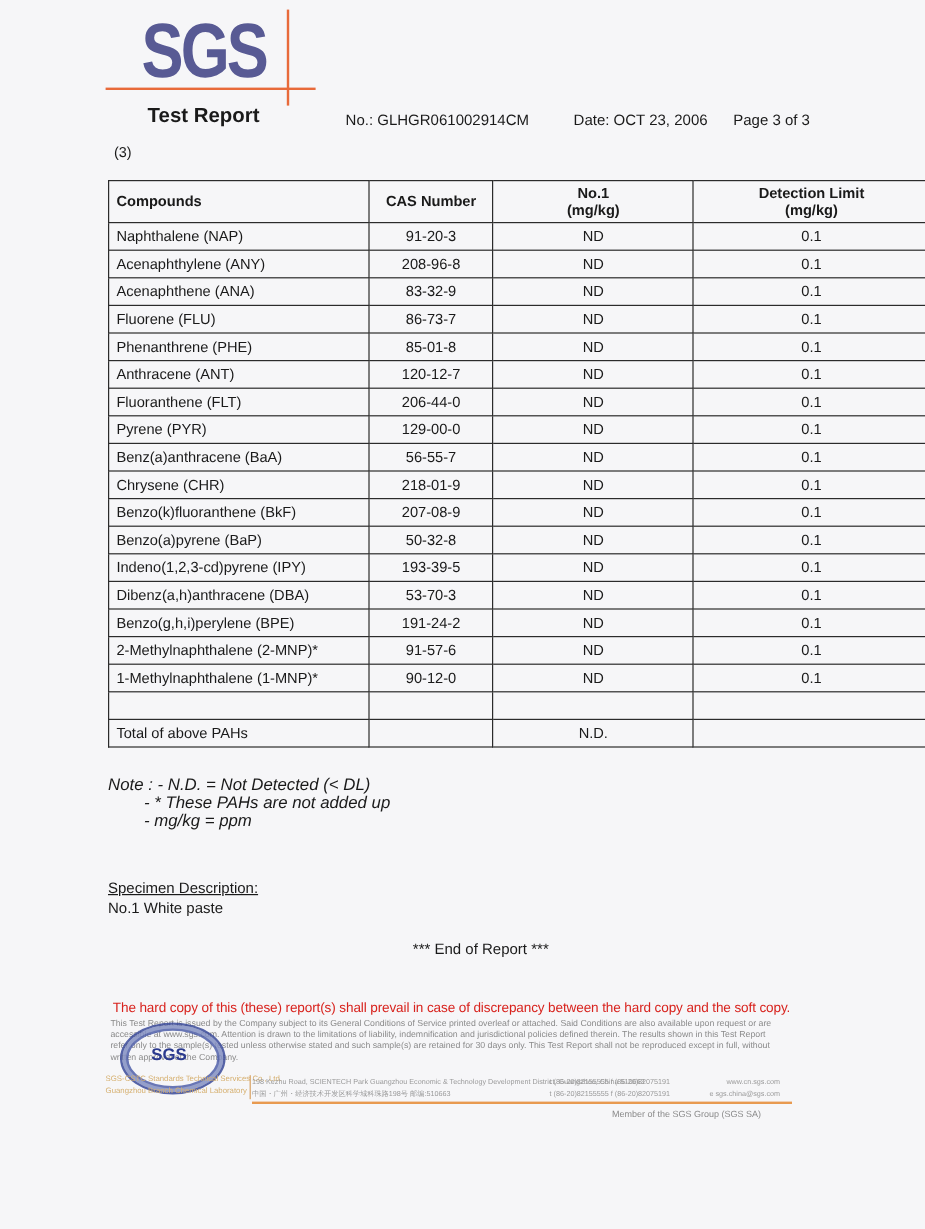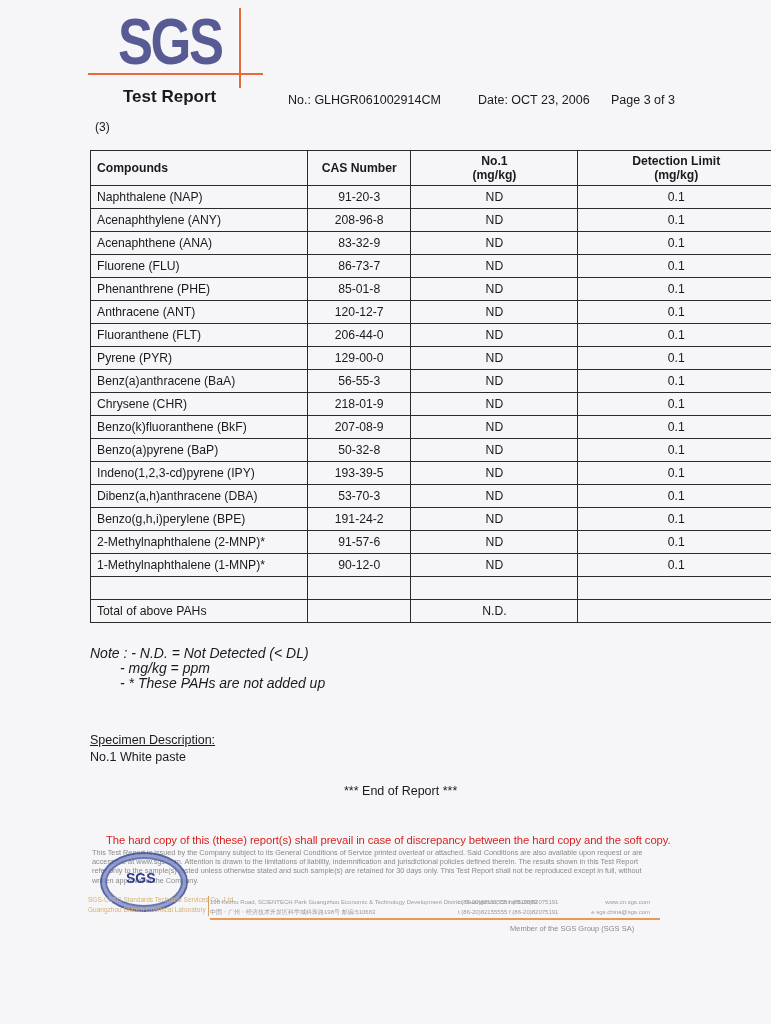--- a/index.html
+++ b/index.html
@@ -38,21 +38,21 @@
   table.results th, table.results td.center { text-align: center; }
   .c1 { width: 178px; } .c2 { width: 78px; } .c3 { width: 134px; } .c4 { width: 160px; }
 
   .note { left: 90px; top: 646px; font-size: 14px; line-height: 15px; font-style: italic; }
   .note .indent { padding-left: 30px; }
   .specimen-label { left: 90px; top: 733px; font-size: 12.5px; text-decoration: underline; }
   .specimen-value { left: 90px; top: 750px; font-size: 12.5px; }
   .end-report { left: 344px; top: 784px; font-size: 12.5px; }
 
   
-  .red-notice { left: 106px; top: 834px; font-size: 11.3px; color: #d8231e; letter-spacing: -0.1px; white-space: nowrap; }
+  .red-notice { left: 94px; top: 834px; font-size: 11.3px; color: #d8231e; letter-spacing: -0.1px; white-space: nowrap; }
   .terms { left: 92px; top: 848px; font-size: 7.3px; color: #8a8a8a; line-height: 9.2px; width: 560px; }
   .stamp {
     left: 100px; top: 852px; width: 84px; height: 56px; border-radius: 50%;
     border: 2px solid #3a4a9a; box-shadow: inset 0 0 0 3px rgba(255,255,255,0.3), inset 0 0 0 5px #5060aa;
     opacity: 0.85;
   }
   .stamp-text { left: 126px; top: 870px; font-size: 14px; font-weight: bold; color: #2b3a8e; }
   .company { left: 88px; top: 895px; font-size: 6.5px; color: #d6b070; line-height: 10px; }
   .addr { left: 210px; top: 897px; font-size: 6px; color: #9a9a9a; line-height: 10px; white-space: nowrap; }
   .addr-sep { left: 208px; top: 896px; width: 1px; height: 20px; background: #d6a060; }
@@ -132,21 +132,21 @@
         <td class="center">0.1</td>
       </tr>
       <tr>
         <td class="left">Pyrene (PYR)</td>
         <td class="center">129-00-0</td>
         <td class="center">ND</td>
         <td class="center">0.1</td>
       </tr>
       <tr>
         <td class="left">Benz(a)anthracene (BaA)</td>
-        <td class="center">56-55-3</td>
+        <td class="center">56-55-7</td>
         <td class="center">ND</td>
         <td class="center">0.1</td>
       </tr>
       <tr>
         <td class="left">Chrysene (CHR)</td>
         <td class="center">218-01-9</td>
         <td class="center">ND</td>
         <td class="center">0.1</td>
       </tr>
       <tr>
@@ -201,22 +201,22 @@
         <td class="left">Total of above PAHs</td>
         <td class="center"></td>
         <td class="center">N.D.</td>
         <td class="center"></td>
       </tr>
     </tbody>
 </table>
 
 <div class="abs note">
   <div>Note : - N.D. = Not Detected (&lt; DL)</div>
+  <div class="indent">- * These PAHs are not added up</div>
   <div class="indent">- mg/kg = ppm</div>
-  <div class="indent">- * These PAHs are not added up</div>
 </div>
 <div class="abs specimen-label">Specimen Description:</div>
 <div class="abs specimen-value">No.1 White paste</div>
 <div class="abs end-report">*** End of Report ***</div>
 
 <div class="abs red-notice">The hard copy of this (these) report(s) shall prevail in case of discrepancy between the hard copy and the soft copy.</div>
 <div class="abs terms">This Test Report is issued by the Company subject to its General Conditions of Service printed overleaf or attached. Said Conditions are also available upon request or are accessible at www.sgs.com. Attention is drawn to the limitations of liability, indemnification and jurisdictional policies defined therein. The results shown in this Test Report refer only to the sample(s) tested unless otherwise stated and such sample(s) are retained for 30 days only. This Test Report shall not be reproduced except in full, without written approval of the Company.</div>
 <div class="abs stamp"></div>
 <div class="abs stamp-text">SGS</div>
 <div class="abs company">

